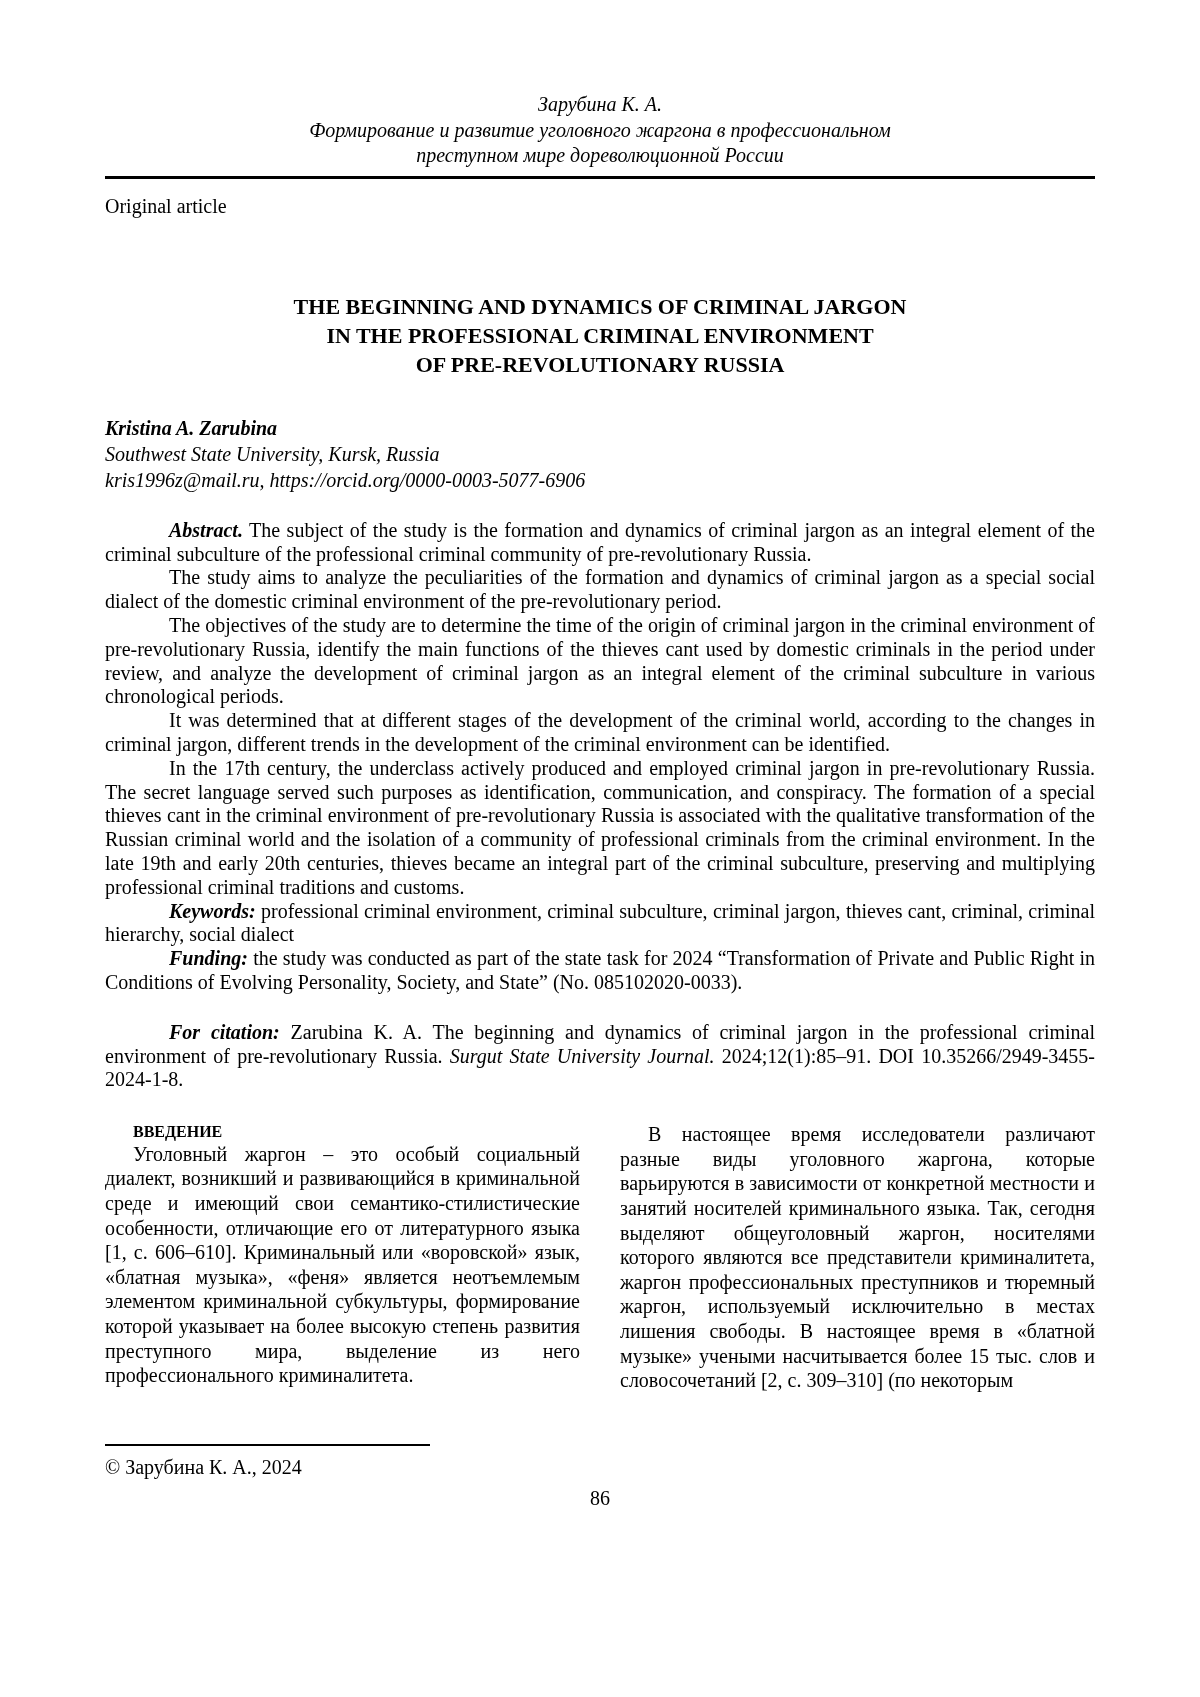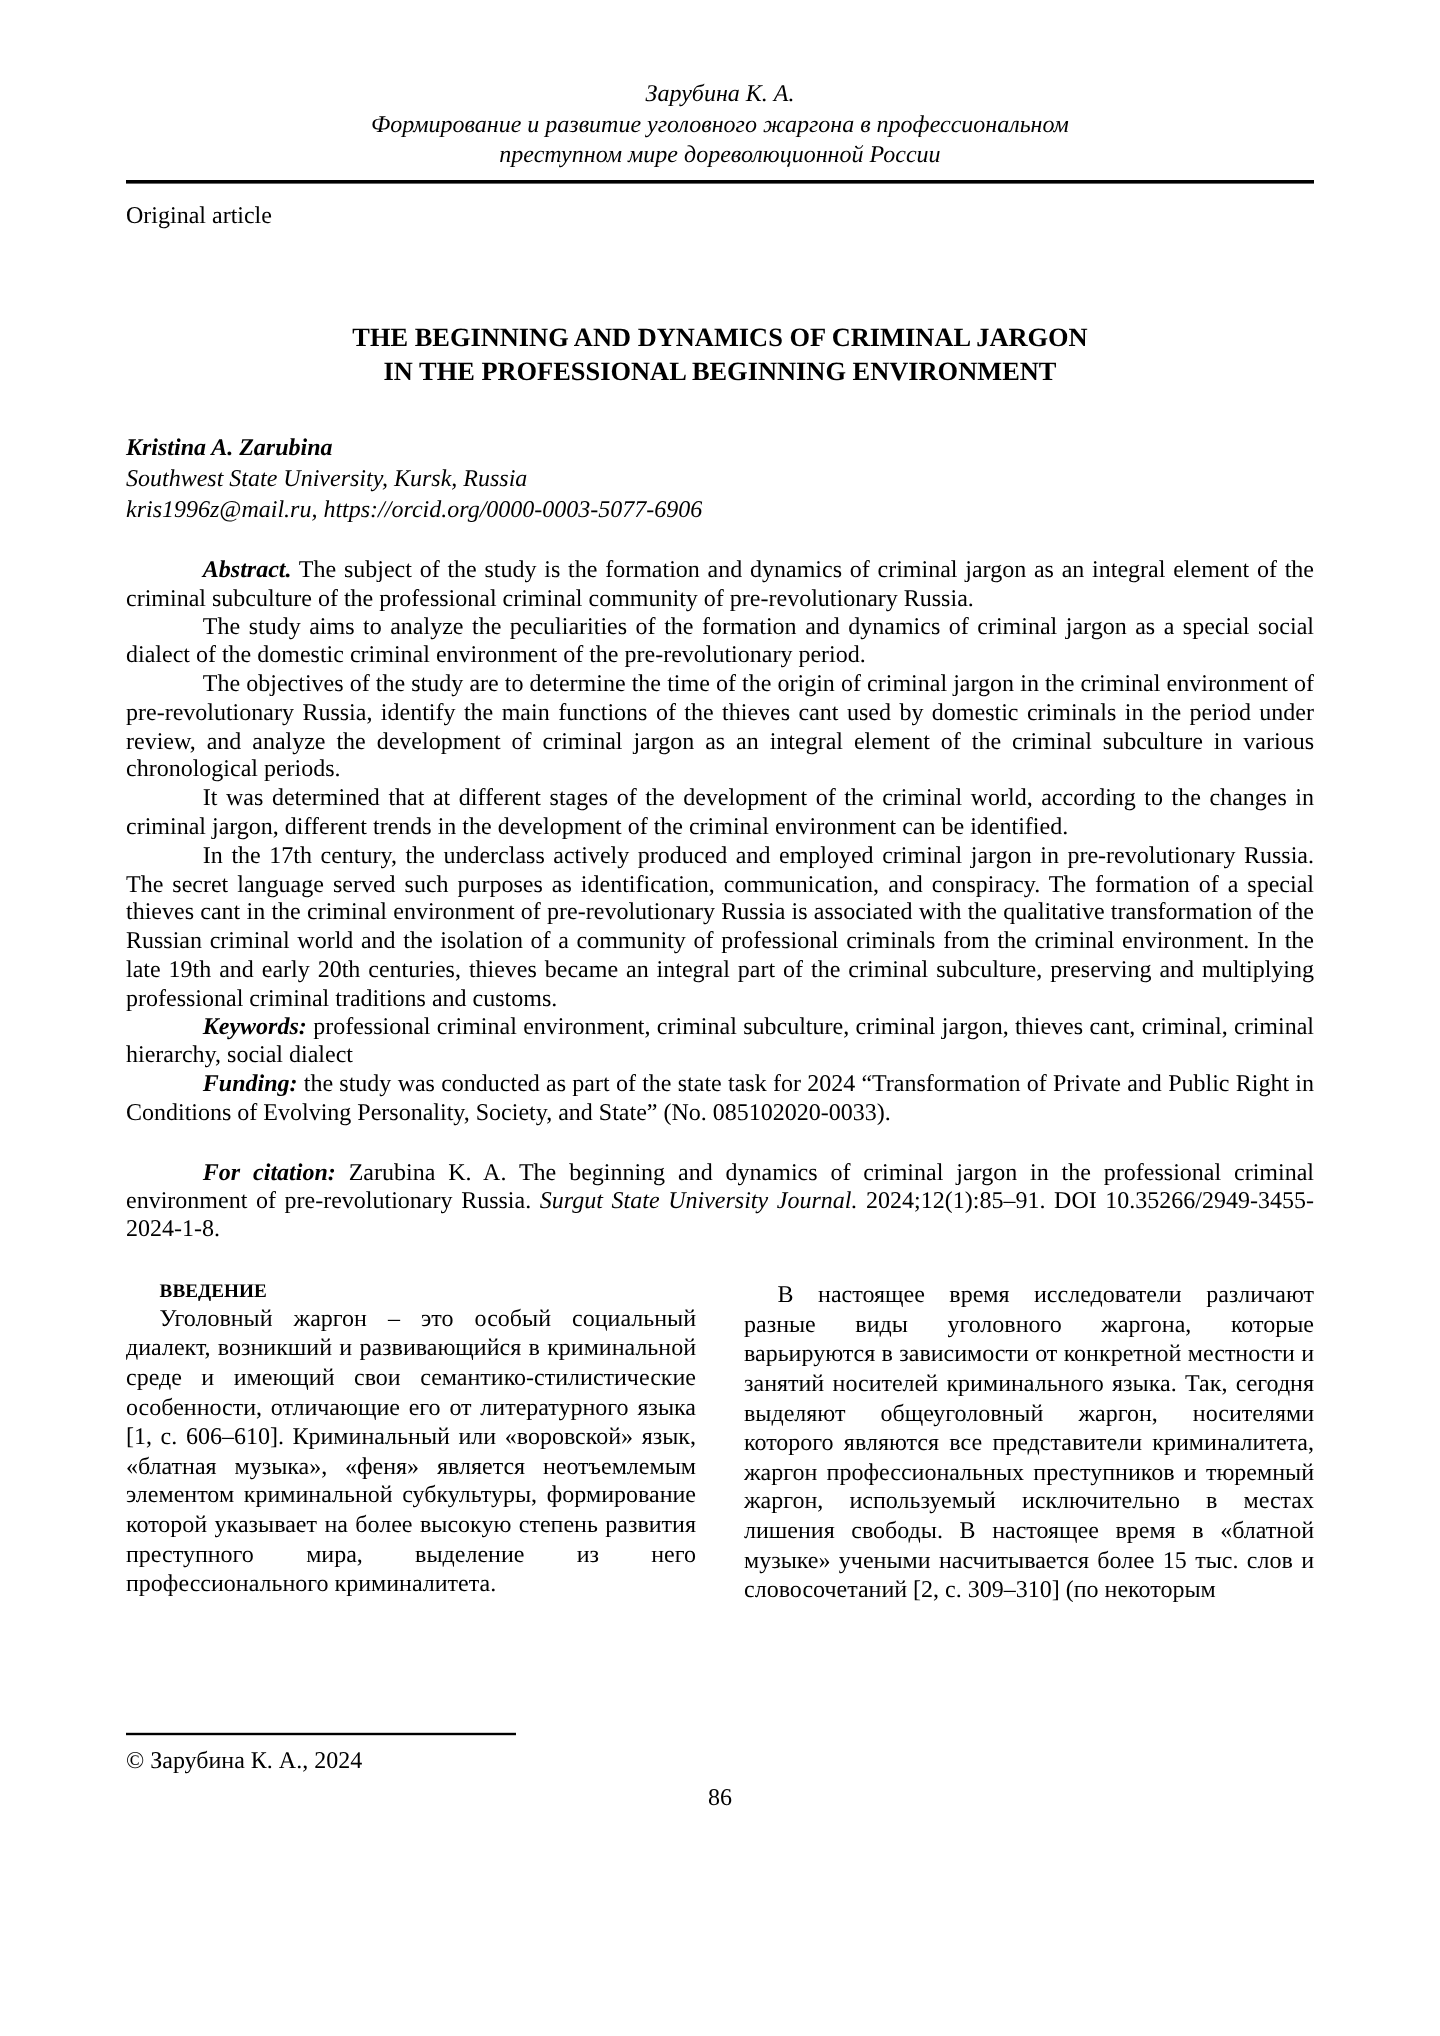--- a/index.html
+++ b/index.html
@@ -8,21 +8,21 @@
     width: 1200px;
     height: 1697px;
     color: #000;
     font-family: "Liberation Serif", serif;
     position: relative;
   }
   .page {
     position: relative;
     width: 1200px;
     height: 1581px;
-    padding: 66px 105px 0 105px;
+    padding: 92px 105px 0 105px;
     overflow: hidden;
   }
   .running-head {
     text-align: center;
     font-style: italic;
     font-size: 20px;
     line-height: 1.28;
   }
   .head-rule {
     border-top: 3px solid #000;
@@ -96,21 +96,22 @@
     <div>Формирование и развитие уголовного жаргона в профессиональном</div>
     <div>преступном мире дореволюционной России</div>
   </header>
 
   <div class="head-rule"></div>
 
   <div class="article-type">Original article</div>
 
   <h1 class="title">
     <span class="tline">THE BEGINNING AND DYNAMICS OF CRIMINAL JARGON</span>
-    <span class="tline">IN THE PROFESSIONAL BEGINNING ENVIRONMENT</span>
+    <span class="tline">IN THE PROFESSIONAL CRIMINAL ENVIRONMENT</span>
+    <span class="tline">OF PRE-REVOLUTIONARY RUSSIA</span>
   </h1>
 
   <section class="author-block">
     <div class="author-name">Kristina A. Zarubina</div>
     <div>Southwest State University, Kursk, Russia</div>
     <div>kris1996z@mail.ru, https://orcid.org/0000-0003-5077-6906</div>
   </section>
 
   <section class="abstract">
     <p><span class="lead">Abstract.</span> <span>The subject of the study is the formation and dynamics of criminal jargon as an integral element of the criminal subculture of the professional criminal community of pre-revolutionary Russia.</span></p>

